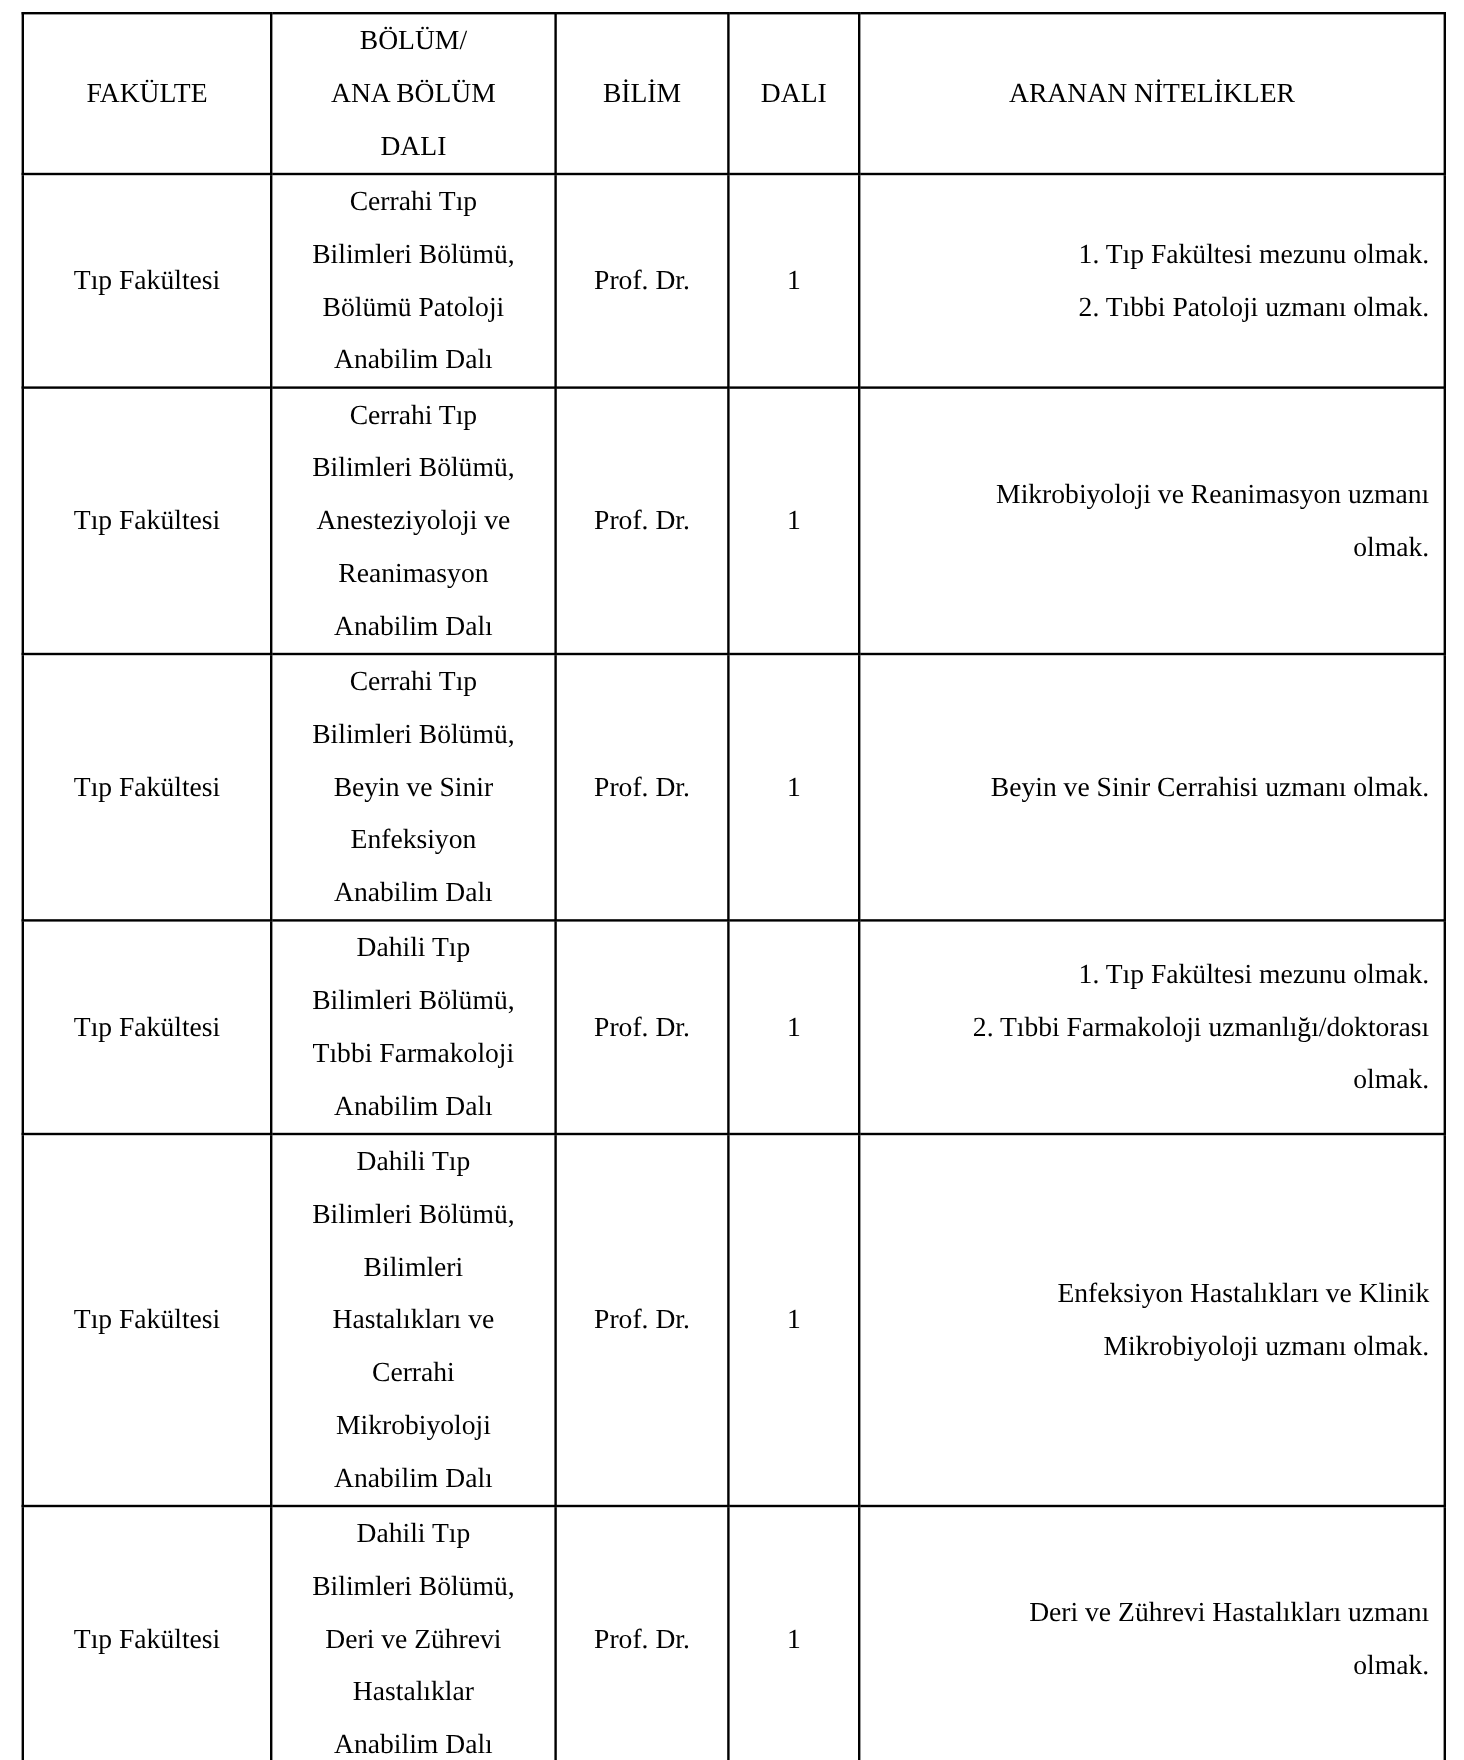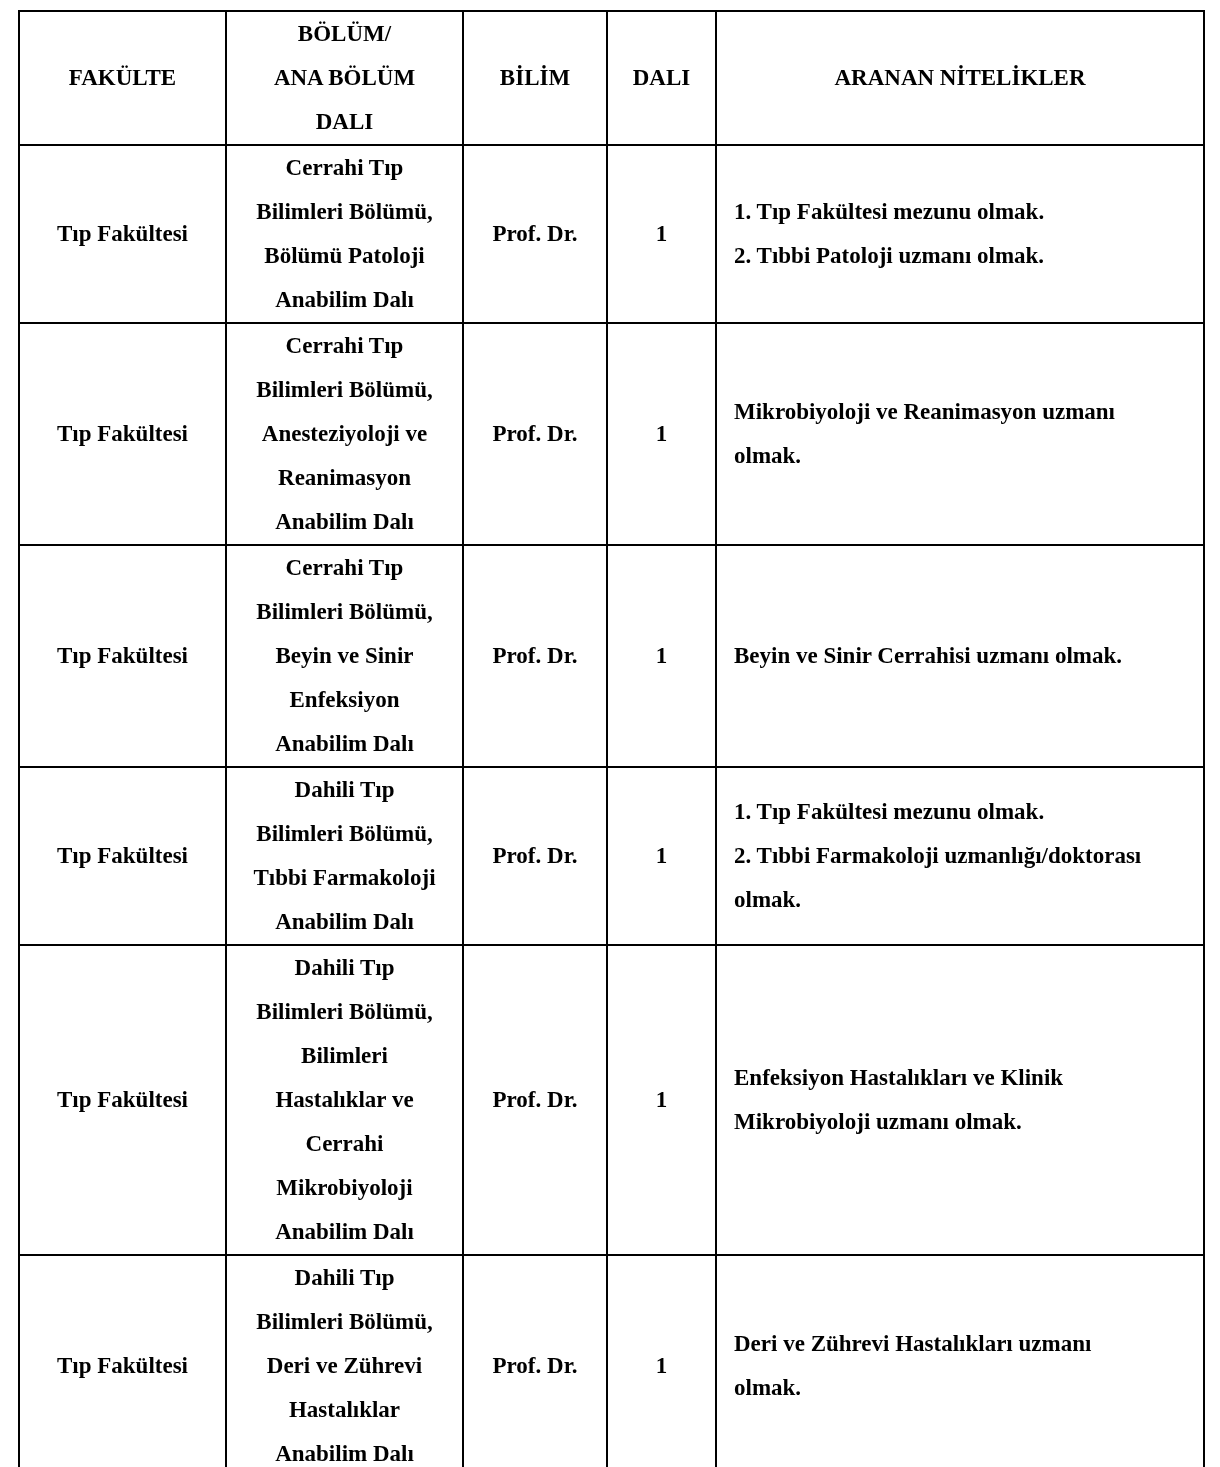--- a/index.html
+++ b/index.html
@@ -24,21 +24,21 @@
     position: absolute;
     left: 18px;
     top: 10px;
     width: 1185px;
     border-collapse: collapse;
     table-layout: fixed;
   }
   th, td {
     border: 2px solid #000000;
     font-size: 23px;
-    font-weight: bold;
+    font-weight: normal;
     line-height: 44px;
     text-align: center;
     vertical-align: middle;
     padding: 0;
     overflow: hidden;
   }
   col.c1 { width: 207px; }
   col.c2 { width: 237px; }
   col.c3 { width: 144px; }
   col.c4 { width: 109px; }
@@ -46,21 +46,21 @@
 
   thead tr { height: 132px; }
   tbody tr:nth-child(1) { height: 174px; }
   tbody tr:nth-child(2) { height: 220px; }
   tbody tr:nth-child(3) { height: 220px; }
   tbody tr:nth-child(4) { height: 175px; }
   tbody tr:nth-child(5) { height: 307px; }
   tbody tr:nth-child(6) { height: 216px; }
 
   td.cell-nitelikler {
-    text-align: left;
+    text-align: right;
     padding-left: 17px;
     padding-right: 12px;
   }
   .line { display: block; }
 </style>
 </head>
 <body>
 
 <div class="page">
   <table class="positions-table">
@@ -172,21 +172,21 @@
           </td>
         </tr>
         <tr>
           <td>
             <span class="line">Tıp Fakültesi</span>
           </td>
           <td>
             <span class="line">Dahili Tıp</span>
             <span class="line">Bilimleri Bölümü,</span>
             <span class="line">Bilimleri</span>
-            <span class="line">Hastalıklar ve</span>
+            <span class="line">Hastalıkları ve</span>
             <span class="line">Cerrahi</span>
             <span class="line">Mikrobiyoloji</span>
             <span class="line">Anabilim Dalı</span>
           </td>
           <td>
             <span class="line">Prof. Dr.</span>
           </td>
           <td>
             <span class="line">1</span>
           </td>

